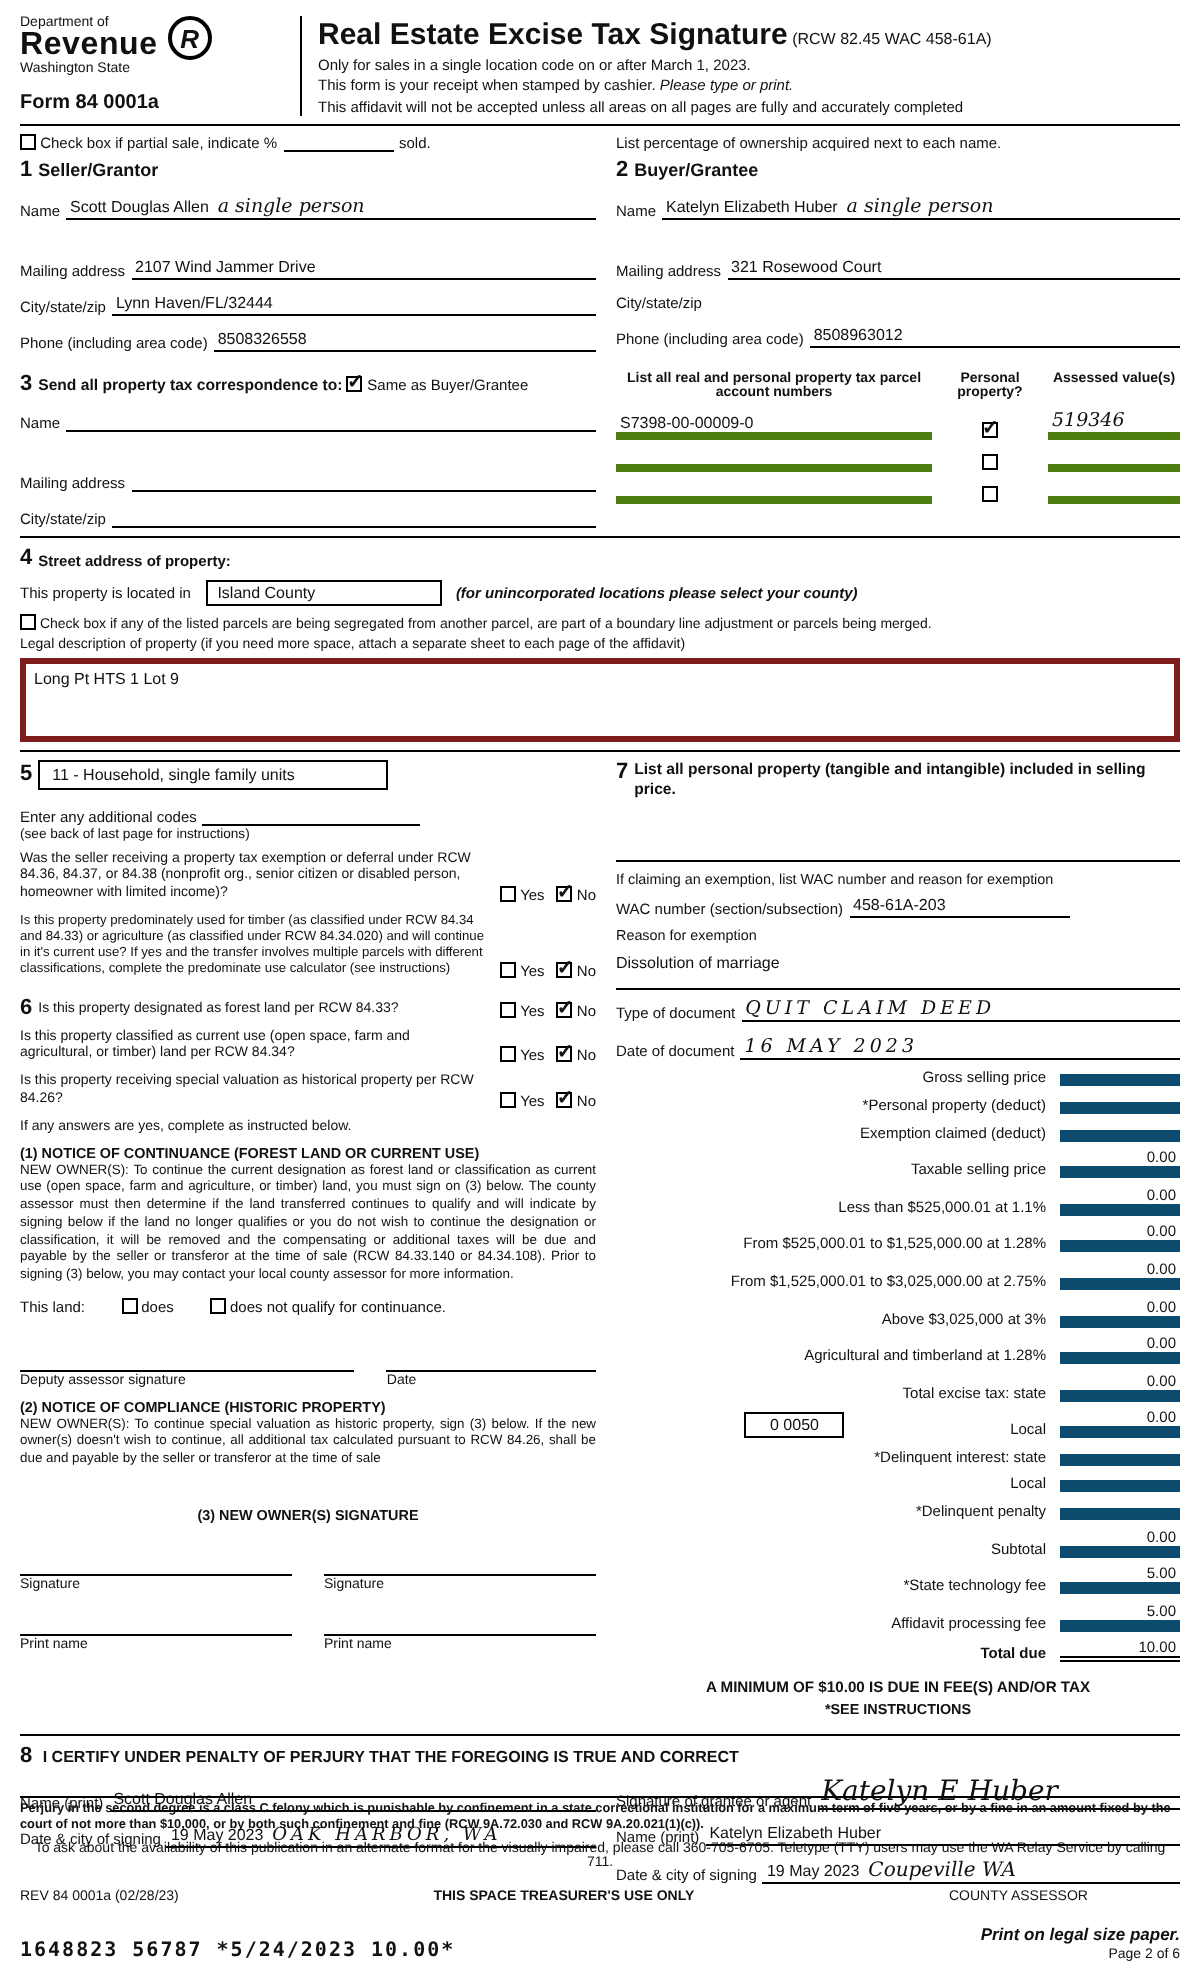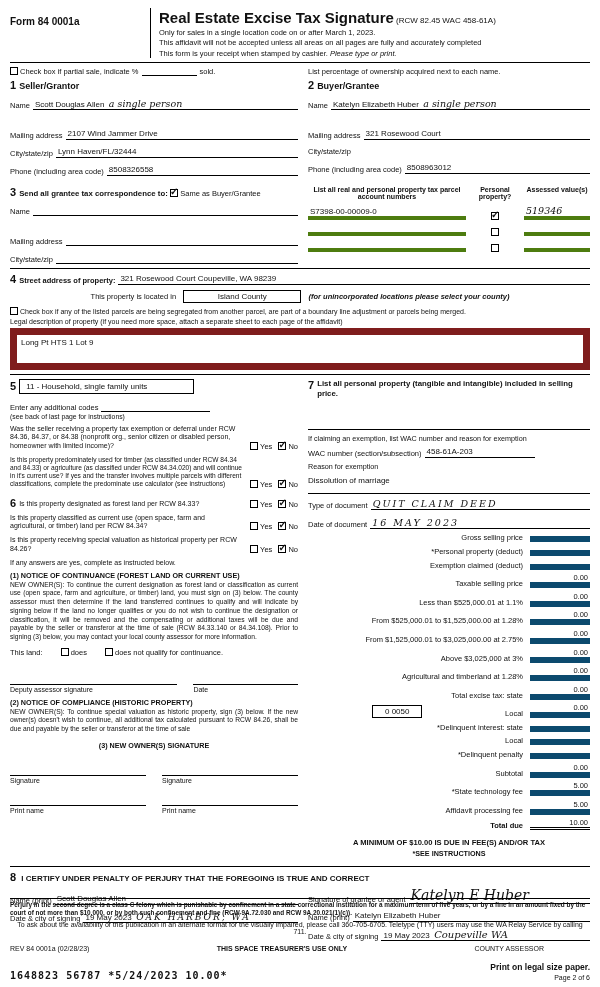--- a/index.html
+++ b/index.html
@@ -55,21 +55,21 @@
 
   
   .parcel-table { font-size:7px; }
   .pt-head { display:flex; font-weight:bold; text-align:center; }
   .pt-row { display:flex; align-items:flex-end; margin-top:5px; }
   .pt-c1 { width:158px; }
   .pt-c2 { width:58px; text-align:center; }
   .pt-c3 { flex:1; }
 
   .county-box { display:inline-block; border:1px solid #000; min-width:118px; padding:1px 5px; margin:0 5px; font-size:8px; }
-  .legal-box { border:7px solid #7f1d1d; height:42px; margin-top:3px; padding:3px 4px; }
+  .legal-box { border:3px solid #7f1d1d; height:42px; margin-top:3px; padding:3px 4px; }
   .code-box { display:inline-block; border:1px solid #000; min-width:175px; padding:2px 6px; font-size:8px; }
 
   .notice-title { font-weight:bold; font-size:7.2px; margin-top:5px; }
   .notice-body { font-size:6.7px; line-height:1.3; text-align:justify; margin-top:1px; }
   .thisland { display:flex; gap:18px; margin-top:6px; font-size:7.5px; align-items:flex-end; }
   .sigrow { display:flex; gap:16px; margin-top:14px; }
   .sigcell { flex:1; }
   .sigline { border-bottom:1px solid #000; height:12px; }
   .siglabel { font-size:7px; margin-top:1px; }
   .center { text-align:center; }
@@ -83,42 +83,52 @@
   .excise-head { text-align:right; margin-right:70px; }
 
   
   .footer { position:absolute; left:10px; right:10px; bottom:6px; }
   .perjury { font-size:6.4px; font-weight:bold; line-height:1.25; }
   .alt-format { font-size:7px; text-align:center; margin-top:4px; }
   .footer-row { display:flex; justify-content:space-between; font-size:7px; margin-top:10px; align-items:flex-start; }
   .stamp-row { display:flex; justify-content:space-between; align-items:flex-end; margin-top:10px; }
   .stamp { font-family:"DejaVu Sans Mono",monospace; font-size:10px; font-weight:bold; letter-spacing:1px; }
   .legal-right { text-align:right; }
-  .legal-paper { font-weight:bold; font-size:8.5px; }
+  .legal-paper { font-weight:bold; font-style:italic; font-size:8.5px; }
   .page-num { font-size:7px; margin-top:2px; }
   .sig-scribble { display:block; }
 </style>
 </head>
 <body>
 
 <div class="page">
 
   <div class="header">
     <div class="header-left">
+      <div class="logo-row">
+        <div>
+          <div class="dept-small">Department of</div>
+          <div class="dept-big">Revenue</div>
+          <div class="dept-sub">Washington State</div>
+        </div>
+        <div class="logo-mark">
+            <span>R</span>
+          </div>
+      </div>
       <div class="form-number">Form 84 0001a</div>
     </div>
     <div class="header-sep"></div>
     <div class="header-right">
       <div>
         <span class="title">Real Estate Excise Tax Signature</span>
         <span class="title-rcw">(RCW 82.45 WAC 458-61A)</span>
       </div>
       <div class="hnote">Only for sales in a single location code on or after March 1, 2023.</div>
+      <div class="hnote"><span>This form is your receipt when stamped by cashier.</span> <i>Please type or print.</i></div>
       <div class="hnote">This affidavit will not be accepted unless all areas on all pages are fully and accurately completed</div>
-      <div class="hnote"><span>This form is your receipt when stamped by cashier.</span> <i>Please type or print.</i></div>
     </div>
   </div>
 
   <div class="hr"></div>
 
   <div class="row">
     <div class="col-l" style="font-size:7.5px;">
       <span class="cb"></span>
       <span>Check box if partial sale, indicate %</span><span class="fill-short"></span><span>sold.</span>
     </div>
@@ -163,21 +173,21 @@
       <div class="field">
         <span class="lbl">Phone (including area code)</span>
         <span class="fill typed">8508963012</span>
       </div>
     </div>
   </div>
 
   <div class="row" style="margin-top:10px;">
     <div class="col-l">
       <div>
-        <span class="secnum">3</span><span class="bold" style="font-size:7.8px;">Send all grantee tax correspondence to:</span>
+        <span class="secnum">3</span><span class="bold" style="font-size:7.8px;">Send all property tax correspondence to:</span>
         <span class="cb checked"></span>
         <span style="font-size:7.5px;">Same as Buyer/Grantee</span>
       </div>
       <div class="field">
         <span class="lbl">Name</span>
         <span class="fill"></span>
       </div>
       <div class="gap-md"></div>
       <div class="field">
         <span class="lbl">Mailing address</span>
@@ -213,23 +223,22 @@
       </div>
     </div>
   </div>
 
   <div class="hr"></div>
 
   <div>
     <div class="field" style="margin-top:0;">
       <span class="secnum">4</span>
       <span class="lbl bold">Street address of property:</span>
-      <span class="fill typed">321 Rosewood Court Coupeville, WA 98239</span>
-    </div>
-    <div style="margin-top:5px;text-align:center;">
+    </div>
+    <div style="margin-top:5px;">
       <span style="font-size:7.5px;">This property is located in</span>
       <span class="county-box">Island County</span>
       <span class="bi" style="font-size:7.5px;">(for unincorporated locations please select your county)</span>
     </div>
     <div style="margin-top:4px; font-size:7px;">
       <span class="cb"></span>
       <span>Check box if any of the listed parcels are being segregated from another parcel, are part of a boundary line adjustment or parcels being merged.</span>
     </div>
     <div style="margin-top:3px; font-size:7px;">Legal description of property (if you need more space, attach a separate sheet to each page of the affidavit)</div>
     <div class="legal-box"><span class="typed">Long Pt HTS 1 Lot 9</span></div>
@@ -305,21 +314,21 @@
         </div>
         <div class="sigcell">
           <div class="sigline"></div>
           <div class="siglabel">Date</div>
         </div>
       </div>
 
       <div class="notice-title">(2) NOTICE OF COMPLIANCE (HISTORIC PROPERTY)</div>
       <div class="notice-body">NEW OWNER(S): To continue special valuation as historic property, sign (3) below. If the new owner(s) doesn't wish to continue, all additional tax calculated pursuant to RCW 84.26, shall be due and payable by the seller or transferor at the time of sale</div>
 
-      <div class="notice-title center" style="margin-top:7px;">(3) NEW OWNER(S) SIGNATURE</div>
+      <div class="notice-title center" style="margin-top:18px;">(3) NEW OWNER(S) SIGNATURE</div>
       <div class="sigrow">
         <div class="sigcell">
           <div class="sigline"></div>
           <div class="siglabel">Signature</div>
         </div>
         <div class="sigcell">
           <div class="sigline"></div>
           <div class="siglabel">Signature</div>
         </div>
       </div>

